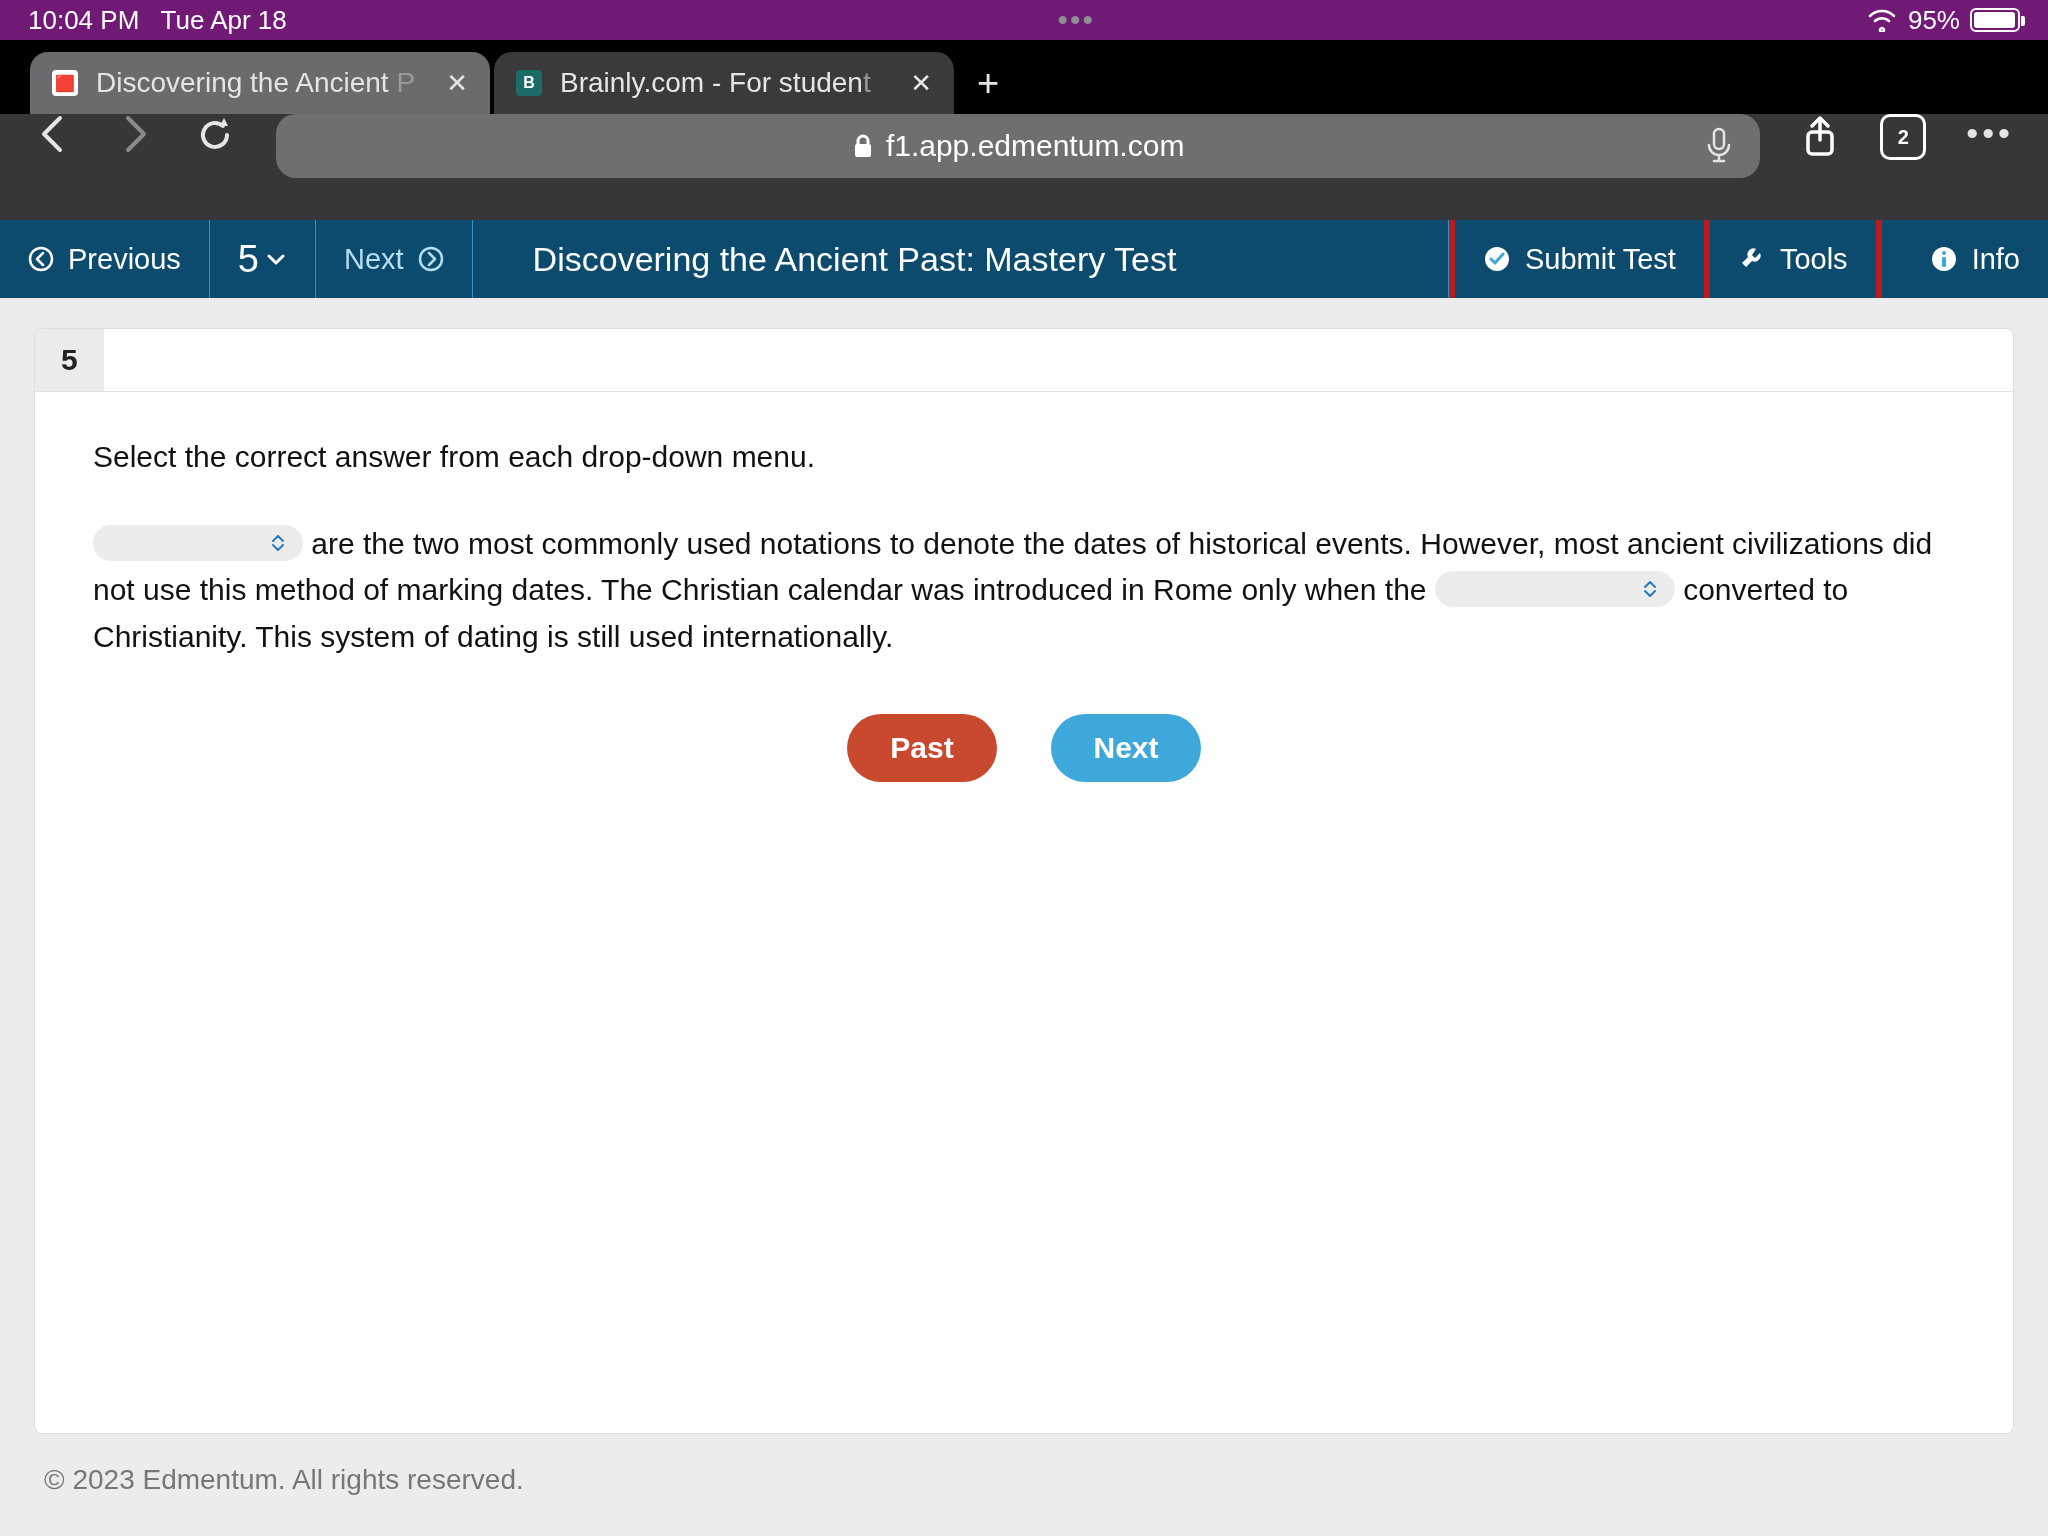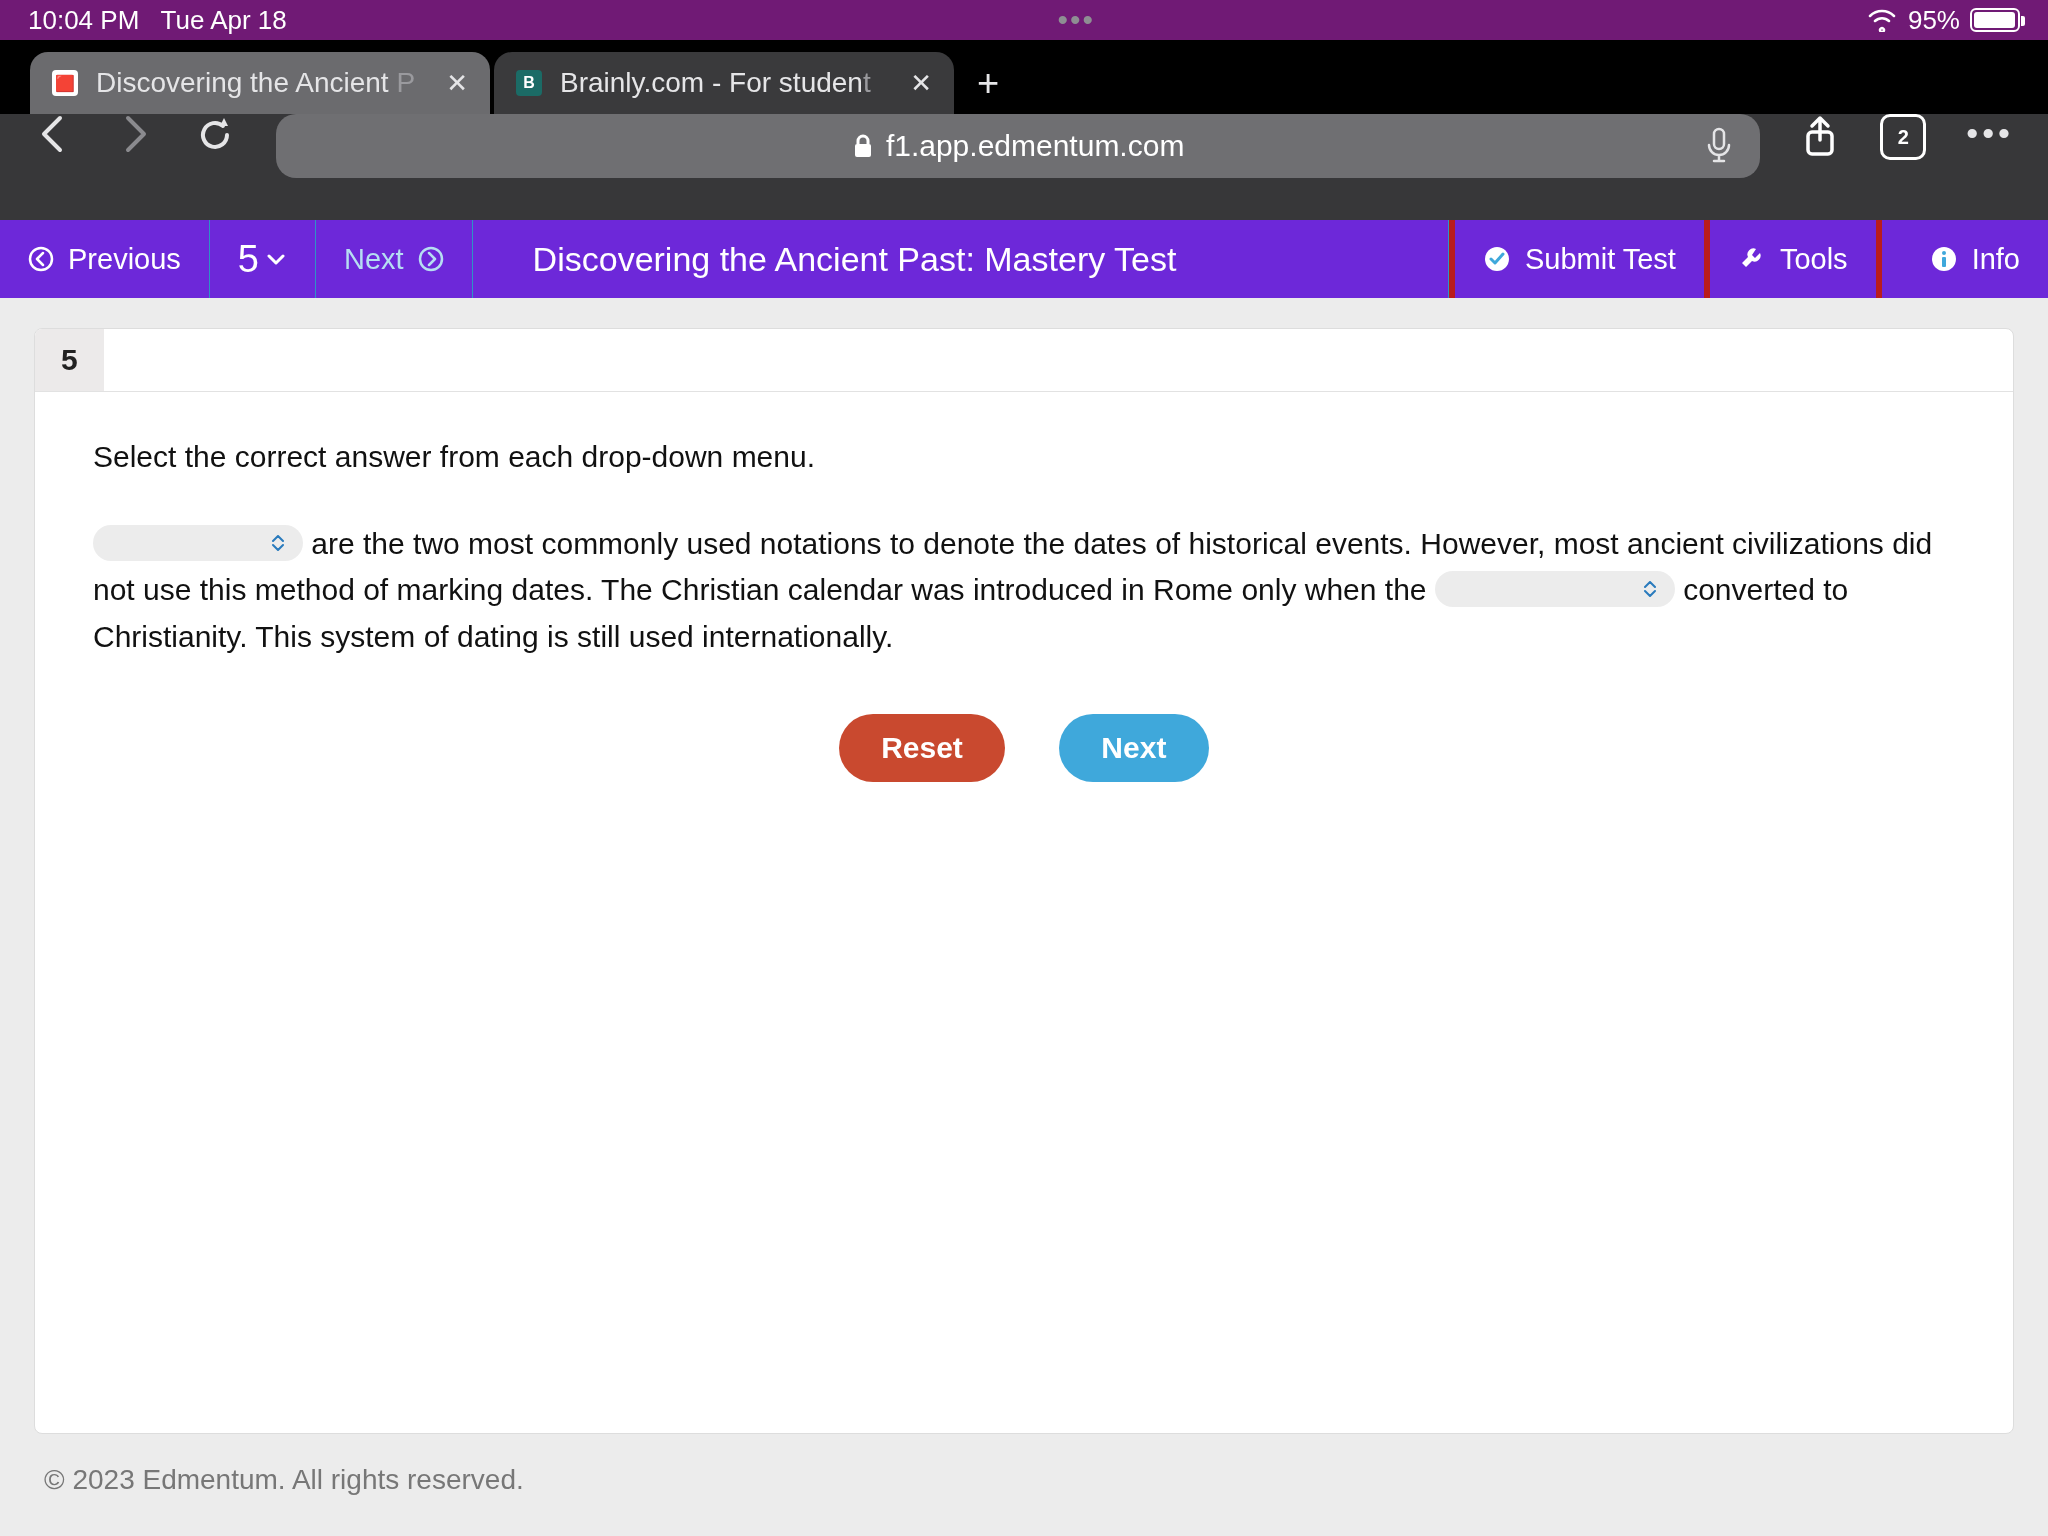--- a/index.html
+++ b/index.html
@@ -28,21 +28,21 @@
   
   .toolbar { height: 106px; background: #373739; display:flex; align-items:flex-start; padding: 0 34px; gap: 40px; }
   .tb-btn { color:#e5e5e7; display:flex; align-items:center; justify-content:center; }
   .tb-btn.dim { color:#8a8a8e; }
   .urlbar { flex:1; height:64px; background:#6f6f72; border-radius:20px; display:flex; align-items:center; justify-content:center; color:#fff; font-size:30px; gap:12px; position:relative;}
   .urlbar .mic { position:absolute; right:26px; }
   .tabs-count { width:46px; height:46px; border:3px solid #fff; border-radius:10px; display:flex; align-items:center; justify-content:center; color:#fff; font-size:20px; font-weight:600;}
   .more-dots { color:#e5e5e7; font-size:34px; letter-spacing:4px; }
 
   
-  .appnav { height: 78px; background:#6d28d9; display:flex; align-items:stretch; color:#fff; font-size:29px; }
+  .appnav { height: 78px; background:#0c4a6e; display:flex; align-items:stretch; color:#fff; font-size:29px; }
   .appnav .cell { display:flex; align-items:center; gap:14px; padding:0 28px; border-right:1px solid #2e93c5; }
   .appnav .cell:last-child { border-right:none;padding-left:48px; }
   .appnav .prev { }
   .appnav .qnum { font-size:38px; gap:6px;}
   .appnav .next { color:#b6def2; }
   .appnav .title { flex:1; justify-content:flex-start; font-size:34px; padding-left:60px; border-right:1px solid #2e93c5;}
   .appnav .right-group { display:flex; }
   .appnav .right-group .cell { border-left:6px solid #b91c1c; border-right:none; }
 
   
@@ -222,19 +222,19 @@
                 <path d="M2 6 L7 1 L12 6" stroke="#2a7bbd" stroke-width="2" fill="none" stroke-linecap="round" stroke-linejoin="round"></path>
               </svg>
             <svg width="14" height="8" viewBox="0 0 14 8">
                 <path d="M2 2 L7 7 L12 2" stroke="#2a7bbd" stroke-width="2" fill="none" stroke-linecap="round" stroke-linejoin="round"></path>
               </svg>
           </span>
         </span>
         <span> converted to Christianity. This system of dating is still used internationally.</span>
       </p>
       <div class="btnrow">
-        <button class="pillbtn reset">Reset</button>
+        <button class="pillbtn reset">Past</button>
         <button class="pillbtn next">Next</button>
       </div>
     </div>
   </div>
   <div class="footer">© 2023 Edmentum. All rights reserved.</div>
 </div>
 
 </body></html>

